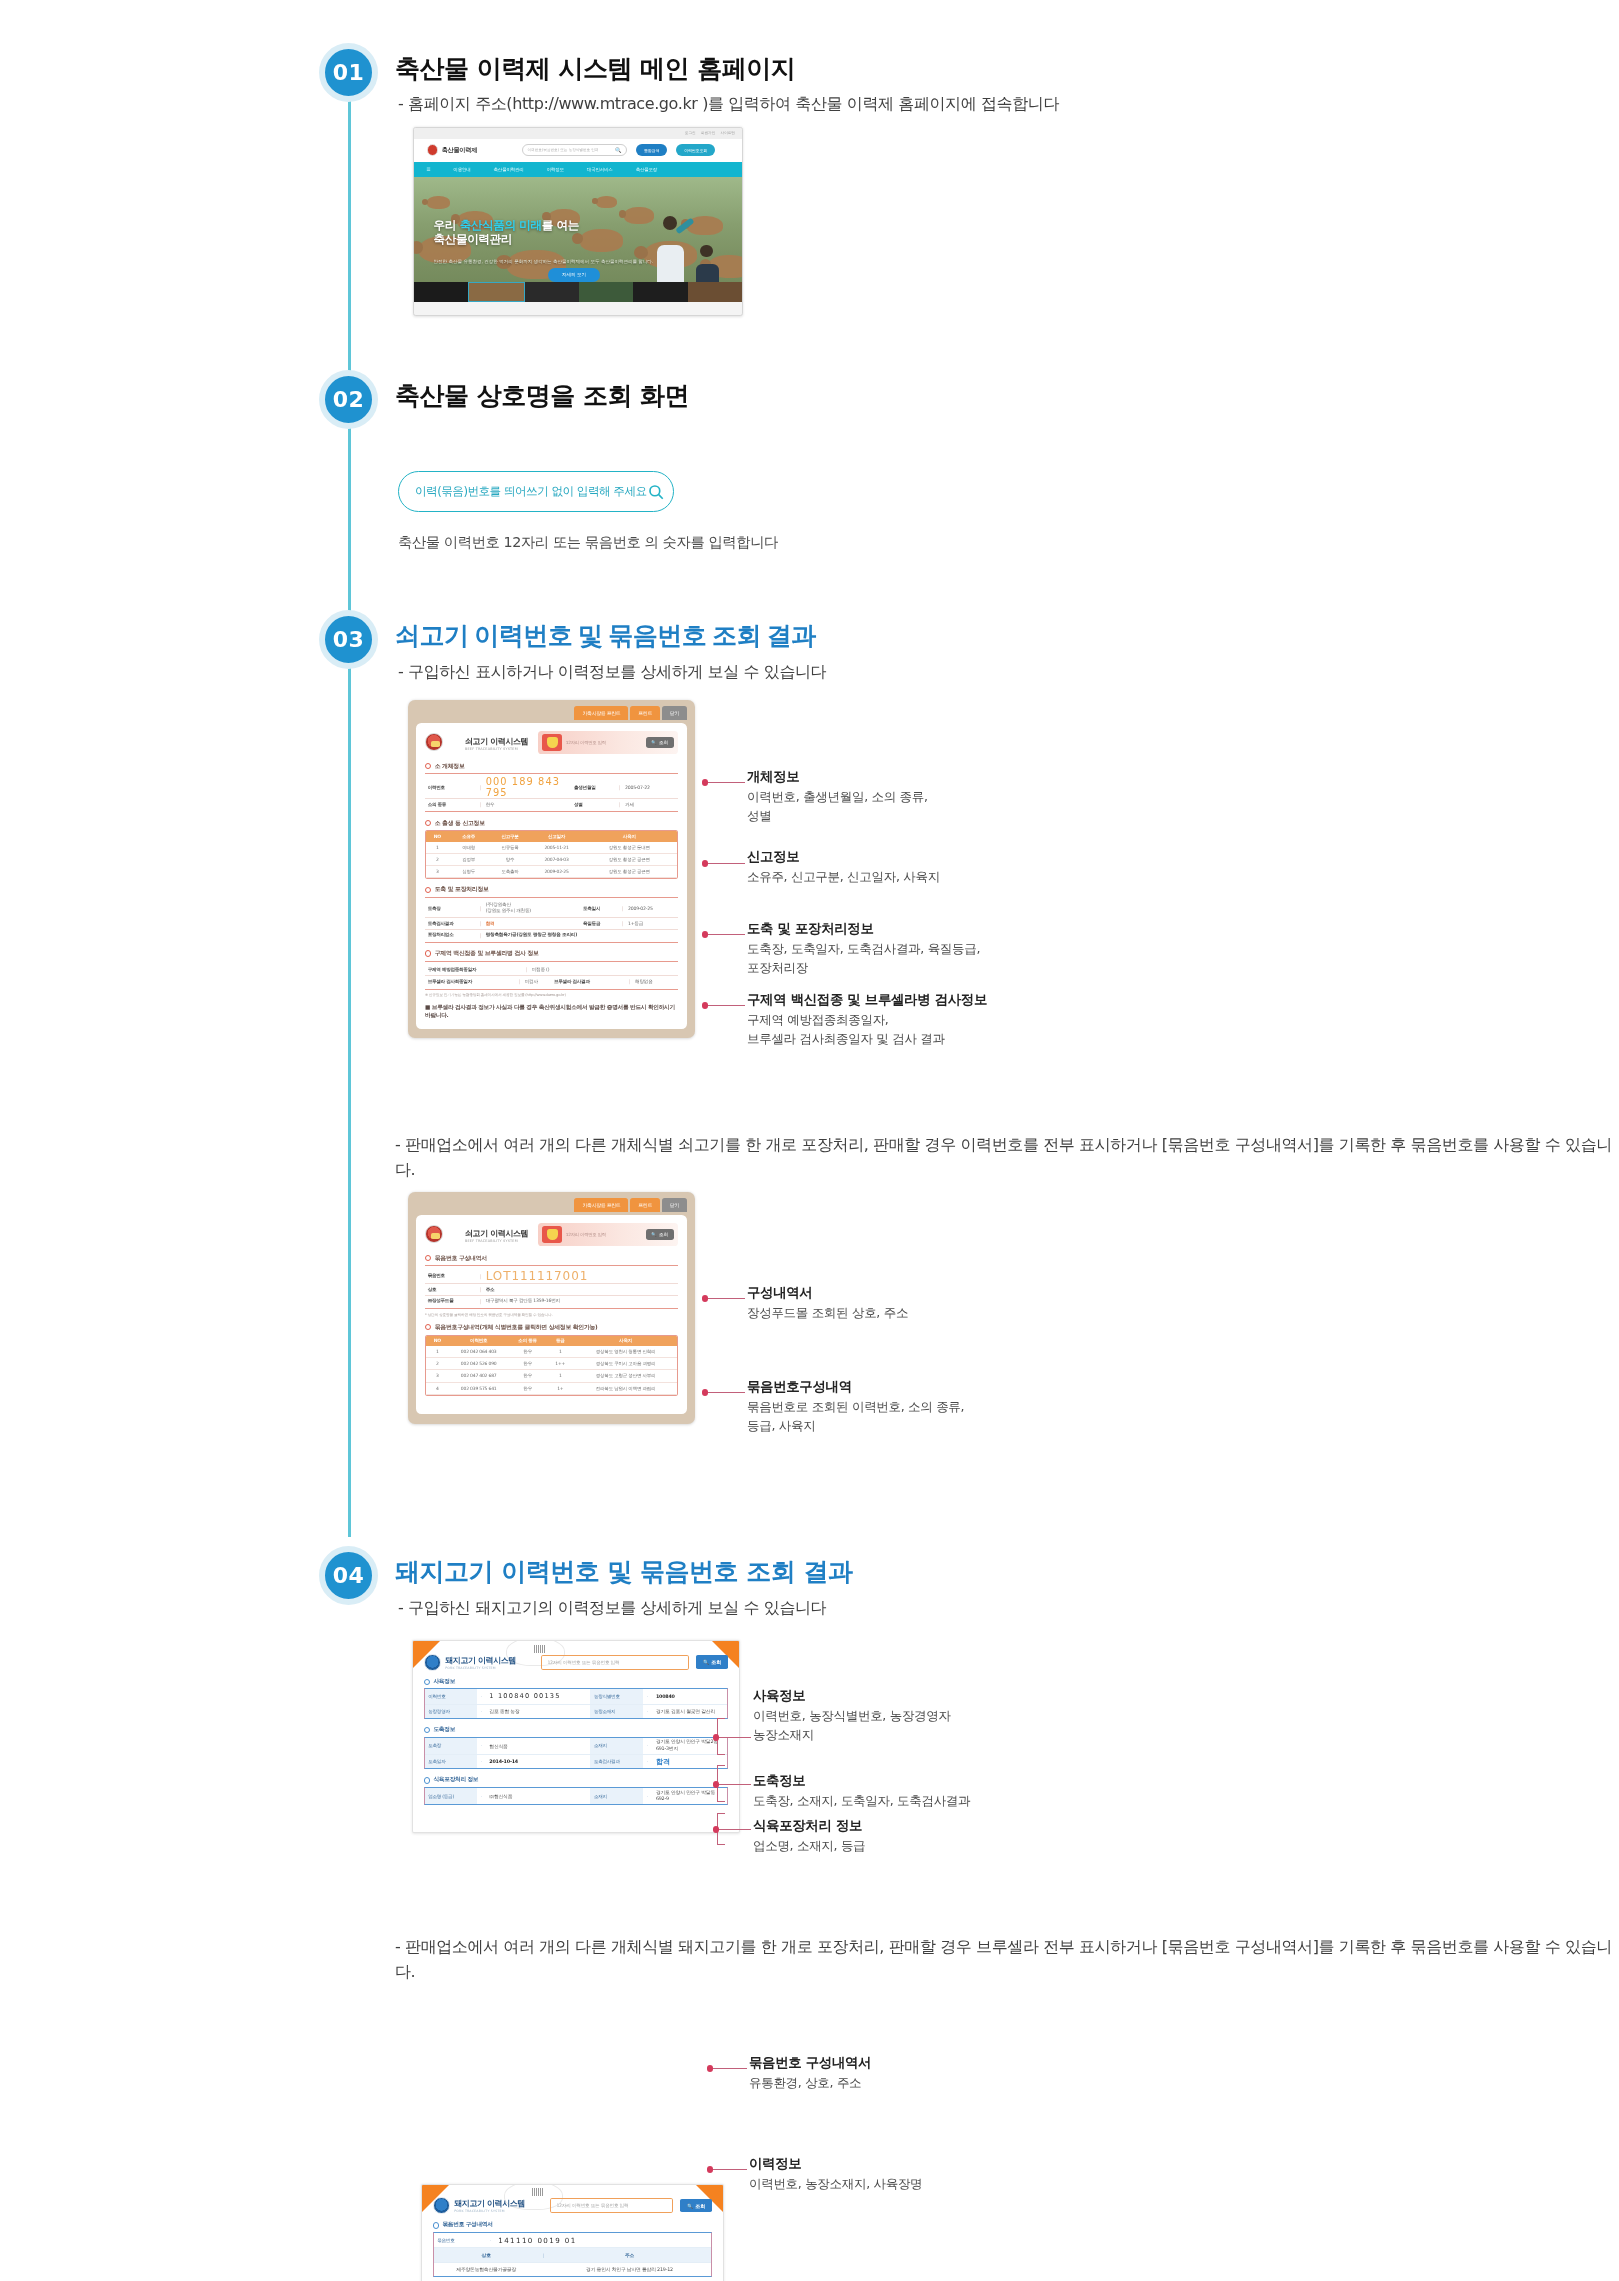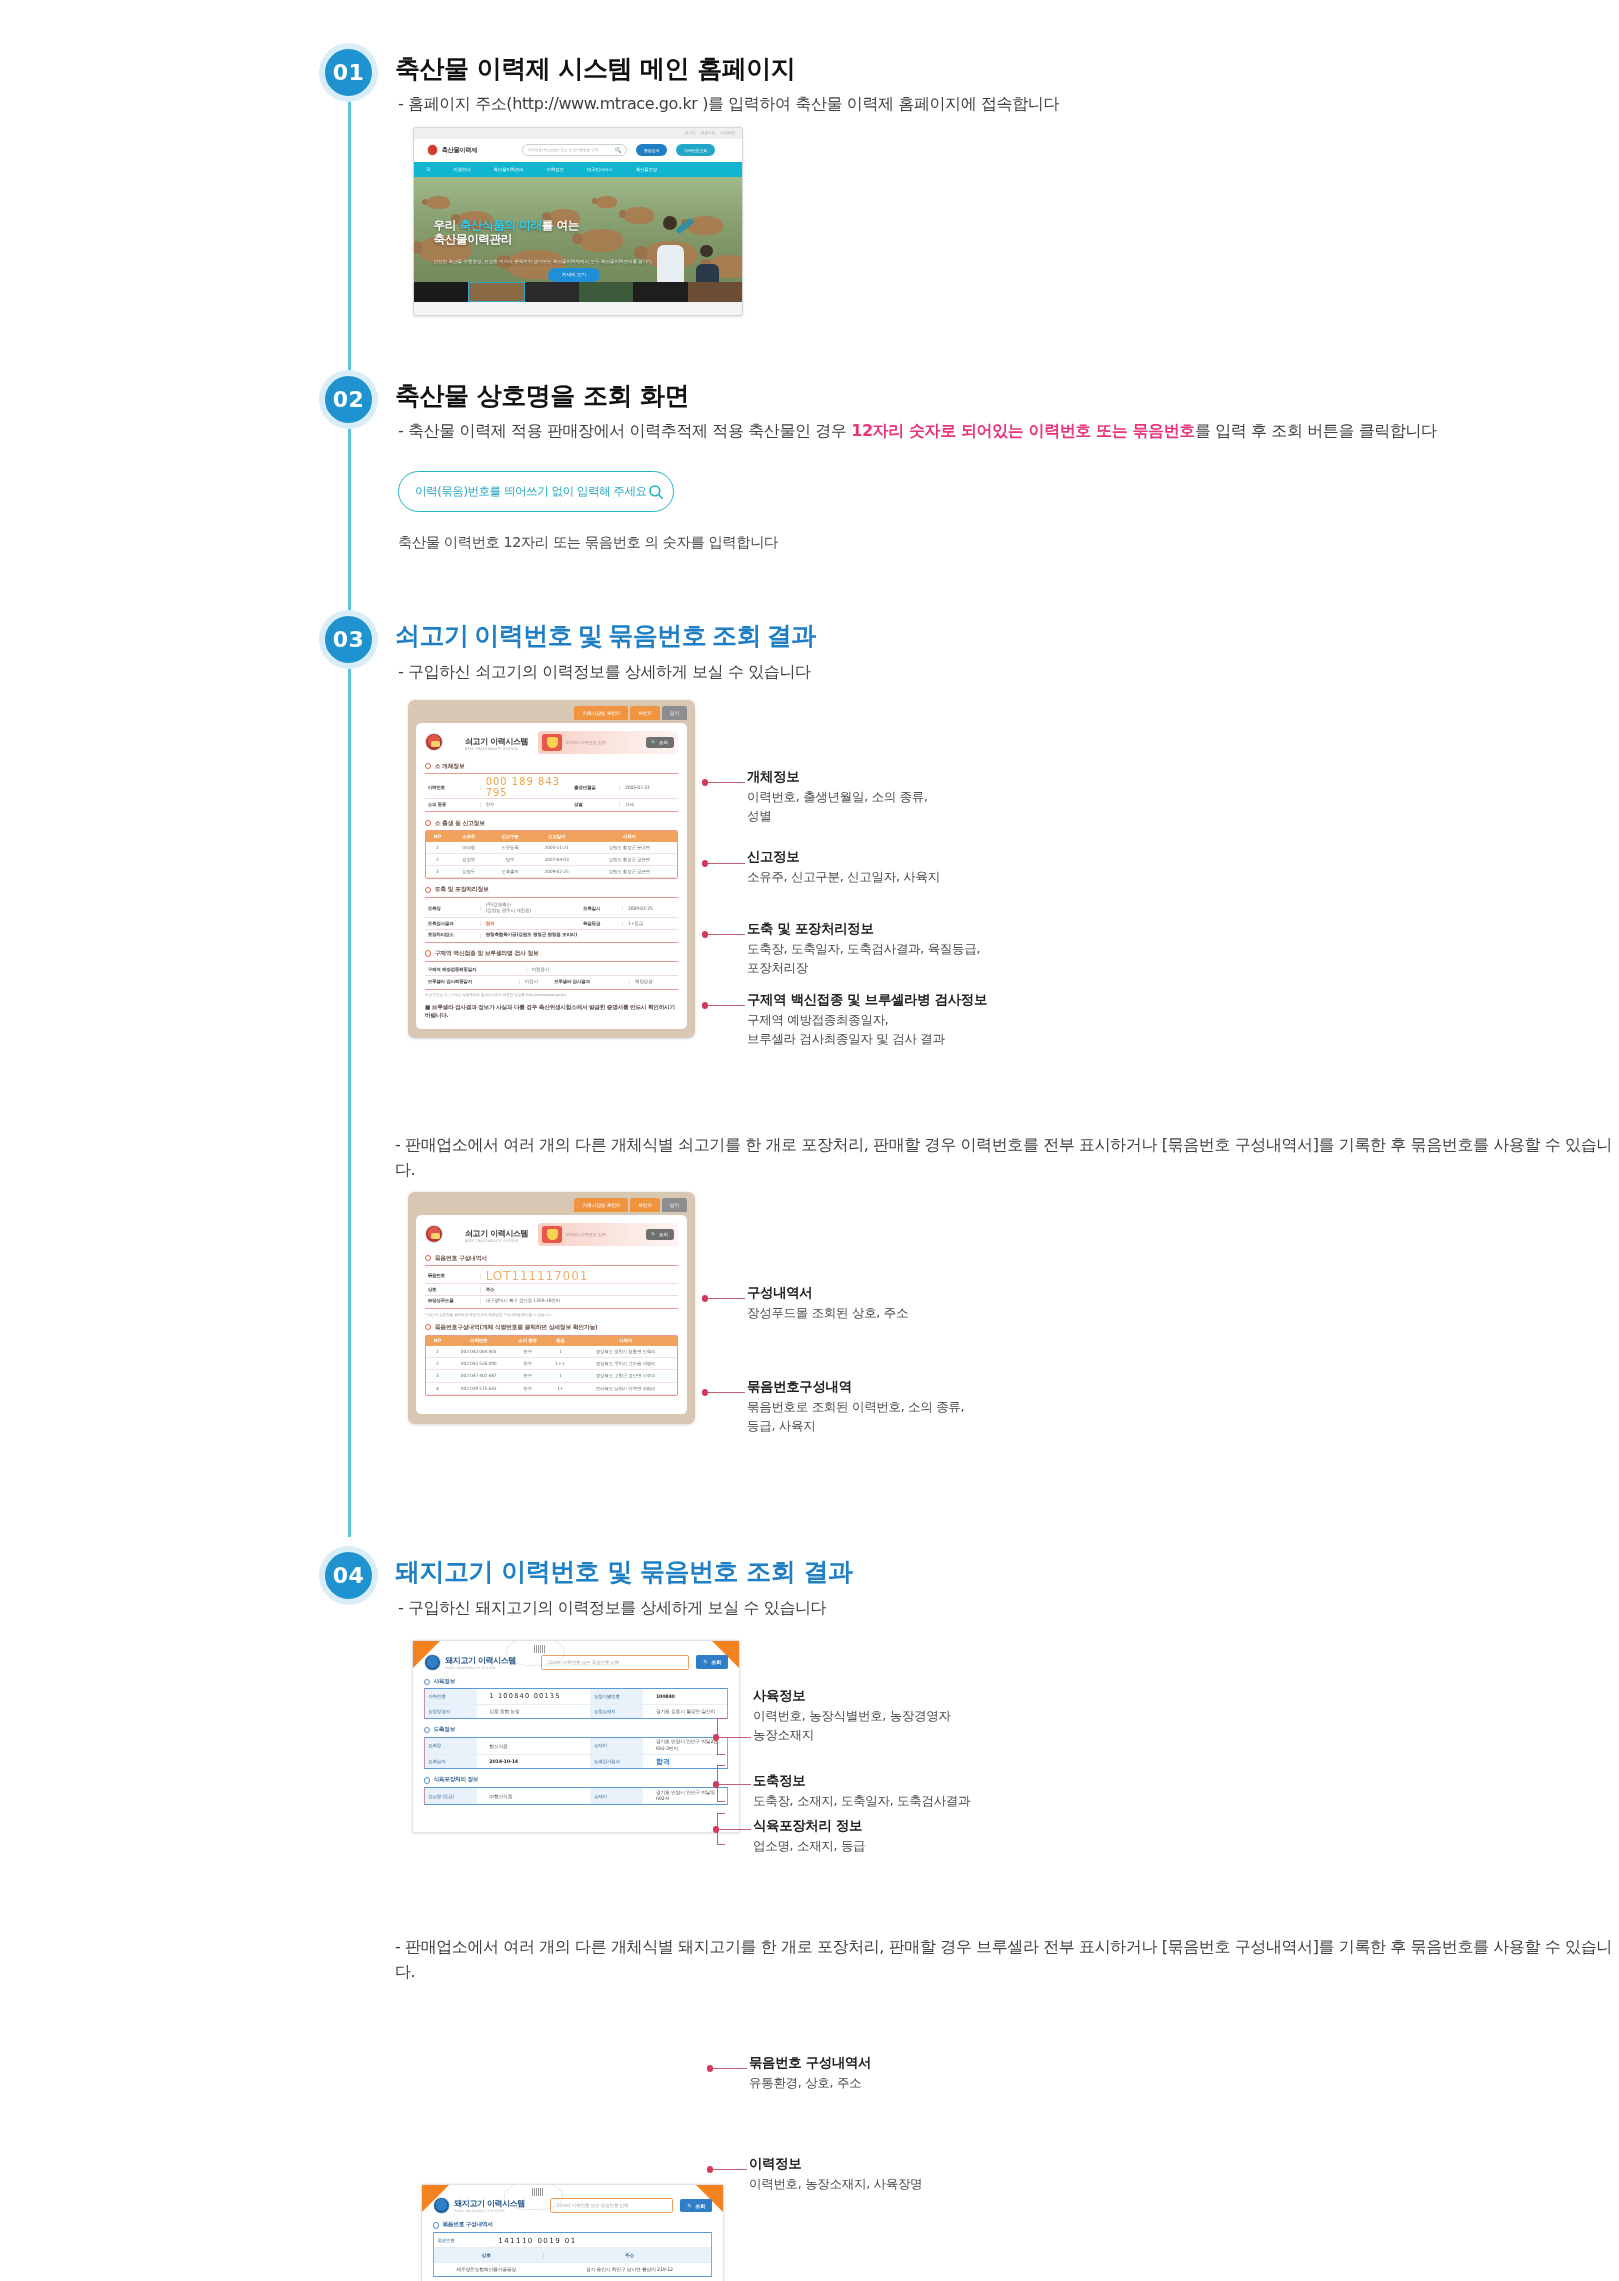--- a/index.html
+++ b/index.html
@@ -429,36 +429,35 @@
         <div style="background:#1e1e1e;"></div>
         <div style="background:#6b4e33;"></div>
       </div>
     </div>
   </div>
 
   <div class="step-badge" style="left:319px; top:370px;">
     <span>02</span>
   </div>
   <div class="step-title" style="left:395px; top:379px;">축산물 상호명을 조회 화면</div>
-  <div class="step-sub" style="left:398px; top:421px;"><span>- 축산물 이력제 적용 판매장에서 이력추적제 적용 축산물인 경우 </span><span class="hl">12자리 숫자로 되어있는 이력번호 또는 묶음번호</span><span>를  입력 후 조회 버튼을 클릭합니다</span></div>
 
   <div class="searchbox" style="left:398px; top:471px;">
     <span class="ph">이력(묶음)번호를 띄어쓰기 없이 입력해 주세요</span>
     <svg class="mag" viewBox="0 0 24 24" fill="none" stroke="#23b3c6" stroke-width="2.2">
       <circle cx="10.5" cy="10.5" r="6.5"></circle>
         <line x1="15.6" y1="15.6" x2="21" y2="21"></line>
     </svg>
   </div>
   <div class="hint" style="left:398px; top:533px;">축산물 이력번호 12자리 또는 묶음번호 의 숫자를 입력합니다</div>
 
   <div class="step-badge" style="left:319px; top:610px;">
     <span>03</span>
   </div>
   <div class="step-title accent" style="left:395px; top:619px;font-family:Liberation Serif, serif;">쇠고기 이력번호 및 묶음번호 조회 결과</div>
-  <div class="step-sub" style="left:398px; top:662px;">- 구입하신 쇠고기의 이력정보를 상세하게 보실 수 있습니다</div>
+  <div class="step-sub" style="left:398px; top:662px;">- 구입하신 표시하거나 이력정보를 상세하게 보실 수 있습니다</div>
 
   <div class="mock beefcard" style="left:408px; top:700px; width:287px;">
     <div class="bc-tabs">
       <div class="bc-tab">가축시장용 프린트</div>
       <div class="bc-tab">프린트</div>
       <div class="bc-tab close">닫기</div>
     </div>
     <div class="bc-inner">
       <div class="bc-head">
         <div class="bc-logo">

